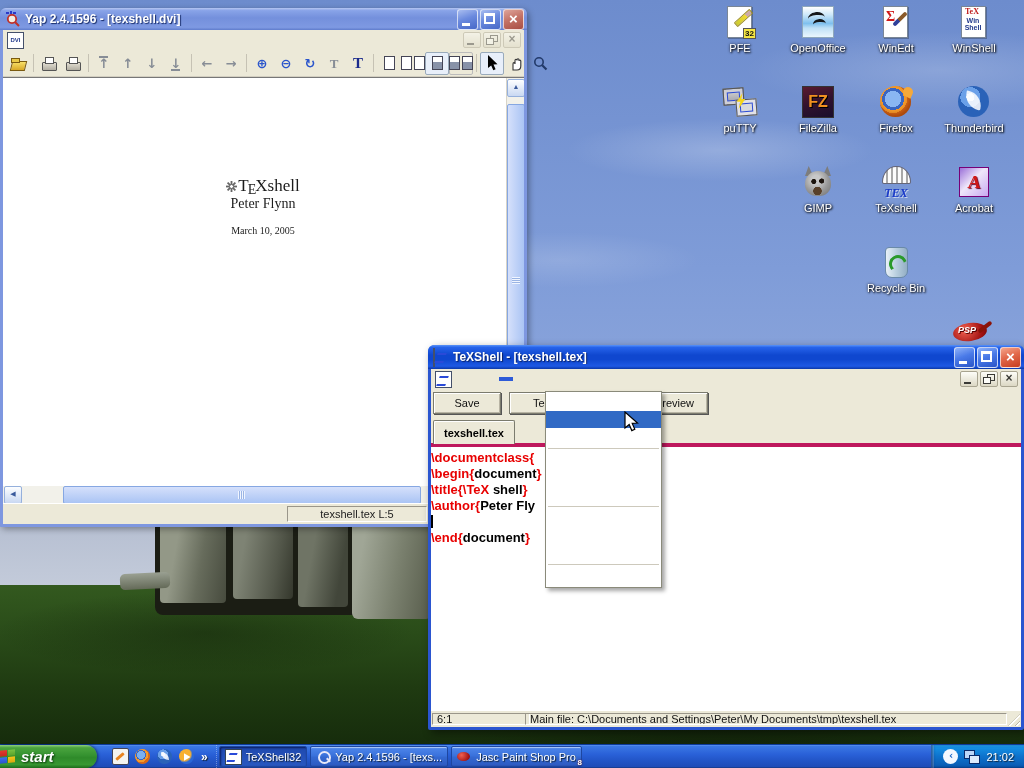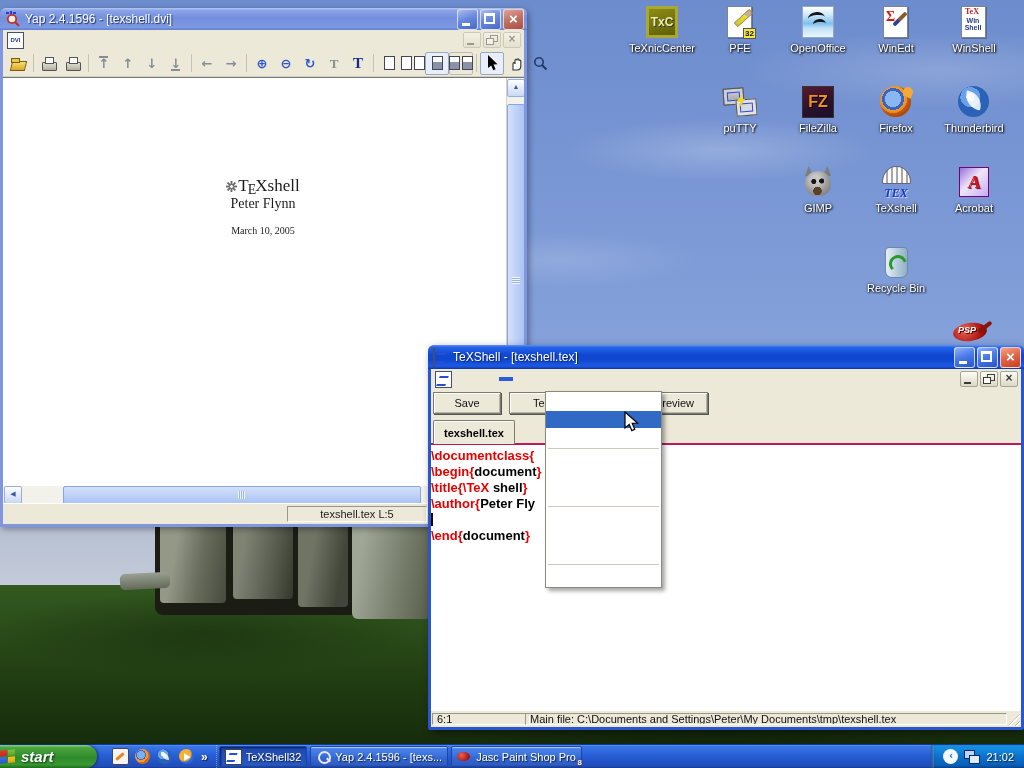--- a/index.html
+++ b/index.html
@@ -112,21 +112,21 @@
   #psp-icon{position:absolute;left:951px;top:321px;width:42px;height:30px;z-index:2}
   #psp-icon::before{content:"";position:absolute;left:2px;top:2px;width:34px;height:18px;border-radius:50%;
      background:radial-gradient(circle at 35% 35%,#f06050,#a01010 70%,#700808);transform:rotate(-8deg)}
   #psp-icon::after{content:"";position:absolute;right:0px;top:4px;width:16px;height:4px;background:#8a1208;transform:rotate(-38deg);border-radius:2px}
   #psp-icon .glyph{position:absolute;left:7px;top:4px;color:#fff;font:bold italic 9px/11px "Liberation Sans";text-shadow:1px 1px 0 #500}
 
   
   .win{position:absolute;border-radius:7px 7px 2px 2px}
   .titlebar{height:22px;display:flex;align-items:center;padding:0 3px 0 5px;border-radius:6px 6px 0 0;position:relative}
   .titlebar .wicon{width:16px;height:16px;margin-right:4px;flex:none;position:relative}
-  .titlebar .wtitle{color:#fff;font-weight:normal;font-size:12px;text-shadow:1px 1px 1px rgba(10,30,90,.9);
+  .titlebar .wtitle{color:#fff;font-weight:bold;font-size:12px;text-shadow:1px 1px 1px rgba(10,30,90,.9);
      flex:1;white-space:nowrap;overflow:hidden}
   .cap-btn{width:19px;height:19px;border:1px solid rgba(255,255,255,.7);border-radius:3px;margin-left:2px;position:relative;flex:none}
   .act .cap-btn.min,.act .cap-btn.max{background:linear-gradient(160deg,#8fb2f8 0%,#4a7ae8 45%,#2a55c8 100%)}
   .act .cap-btn.close{background:linear-gradient(160deg,#f4a58c 0%,#e2684a 45%,#c63d20 100%)}
   .inact .cap-btn.min,.inact .cap-btn.max{background:linear-gradient(160deg,#a9bdf0 0%,#6b8ade 45%,#4768c8 100%)}
   .inact .cap-btn.close{background:linear-gradient(160deg,#dda49a 0%,#c57468 45%,#a84e44 100%)}
   .cap-btn.min::after{content:"";position:absolute;left:4px;bottom:3px;width:8px;height:3px;background:#fff}
   .cap-btn.max::after{content:"";position:absolute;left:3px;top:3px;width:7px;height:6px;border:2px solid #fff;border-top-width:3px}
   .cap-btn.close::after{content:"×";position:absolute;inset:0;text-align:center;color:#fff;font:bold 15px/17px "Liberation Sans"}
 
@@ -193,21 +193,21 @@
   #tex-client{position:absolute;left:3px;right:3px;top:24px;bottom:3px;background:#ece9d8;display:flex;flex-direction:column}
   #texshell .menubar{color:#111}
   #texshell .menubar .mitem.selected{background:#2e5bd8;color:#fff}
   .tex-icon{width:15px;height:15px;background:#fff;border:1px solid #44506a;margin-right:5px;position:relative;flex:none}
   .tex-icon::after{content:"";position:absolute;left:2px;top:4px;width:9px;height:6px;
      border-top:2px solid #2a4ad8;border-bottom:2px solid #2a4ad8;transform:skewX(-20deg)}
   #tex-toolbar{height:28px;position:relative;flex:none}
   .xpbtn{position:absolute;top:3px;height:22px;background:#ece9d8;border:1px solid #7b7b6e;
      box-shadow:inset 1px 1px 0 #fff,inset -1px -1px 0 #b8b4a4,1px 1px 0 #555;
      font-size:11px;color:#111;display:flex;align-items:center;justify-content:center}
-  #tex-tabrow{height:26px;border-bottom:2px solid #be185d;position:relative;flex:none}
+  #tex-tabrow{height:26px;border-bottom:4px solid #be185d;position:relative;flex:none}
   #tex-tab{position:absolute;left:2px;top:3px;width:80px;height:23px;background:#ece9d8;border:1px solid #7b7b6e;border-bottom:none;
      box-shadow:inset 1px 1px 0 #fff;font-weight:bold;font-size:11px;display:flex;align-items:center;justify-content:center;border-radius:2px 2px 0 0}
   #tex-editor{flex:1;background:#fff;padding:3px 0;overflow:hidden}
   .code-line{height:16px;line-height:16px;font:bold 13px/16px "Liberation Sans",sans-serif;white-space:pre}
   .seg-cmd{color:#e80000}
   .seg-arg{color:#000}
   .caret{display:inline-block;width:2px;height:13px;background:#000;vertical-align:-2px}
   #tex-status{height:16px;background:#ece9d8;position:relative;flex:none;font-size:11px;color:#111}
   #tex-status .sp{position:absolute;top:2px;bottom:2px;border:1px solid;border-color:#9a968a #fff #fff #9a968a;
      display:flex;align-items:center;padding:0 4px;white-space:nowrap;overflow:hidden}
@@ -288,31 +288,20 @@
   <div id="stoneback"></div>
   <div class="stone" id="stone1"></div>
   <div class="stone" id="stone2"></div>
   <div class="stone" id="stone3"></div>
   <div class="stone" id="stone4"></div>
   <div class="stone" id="stone5"></div>
 </div>
 
 <div id="icons">
 
-<div class="dicon di-texniccenter" style="grid-area: 1 / 1;">
-      <span class="art">
-        <span class="ears"></span>
-        <span class="bird1"></span>
-        <span class="bird2"></span>
-        <span class="bolt"></span>
-        <span class="glyph">TxC</span>
-
-      </span>
-      <span class="dlabel">TeXnicCenter</span>
-    </div>
     <div class="dicon di-pfe" style="grid-area: 1 / 2;">
       <span class="art">
         <span class="ears"></span>
         <span class="bird1"></span>
         <span class="bird2"></span>
         <span class="bolt"></span>
         <span class="glyph">32</span>
 
       </span>
       <span class="dlabel">PFE</span>

